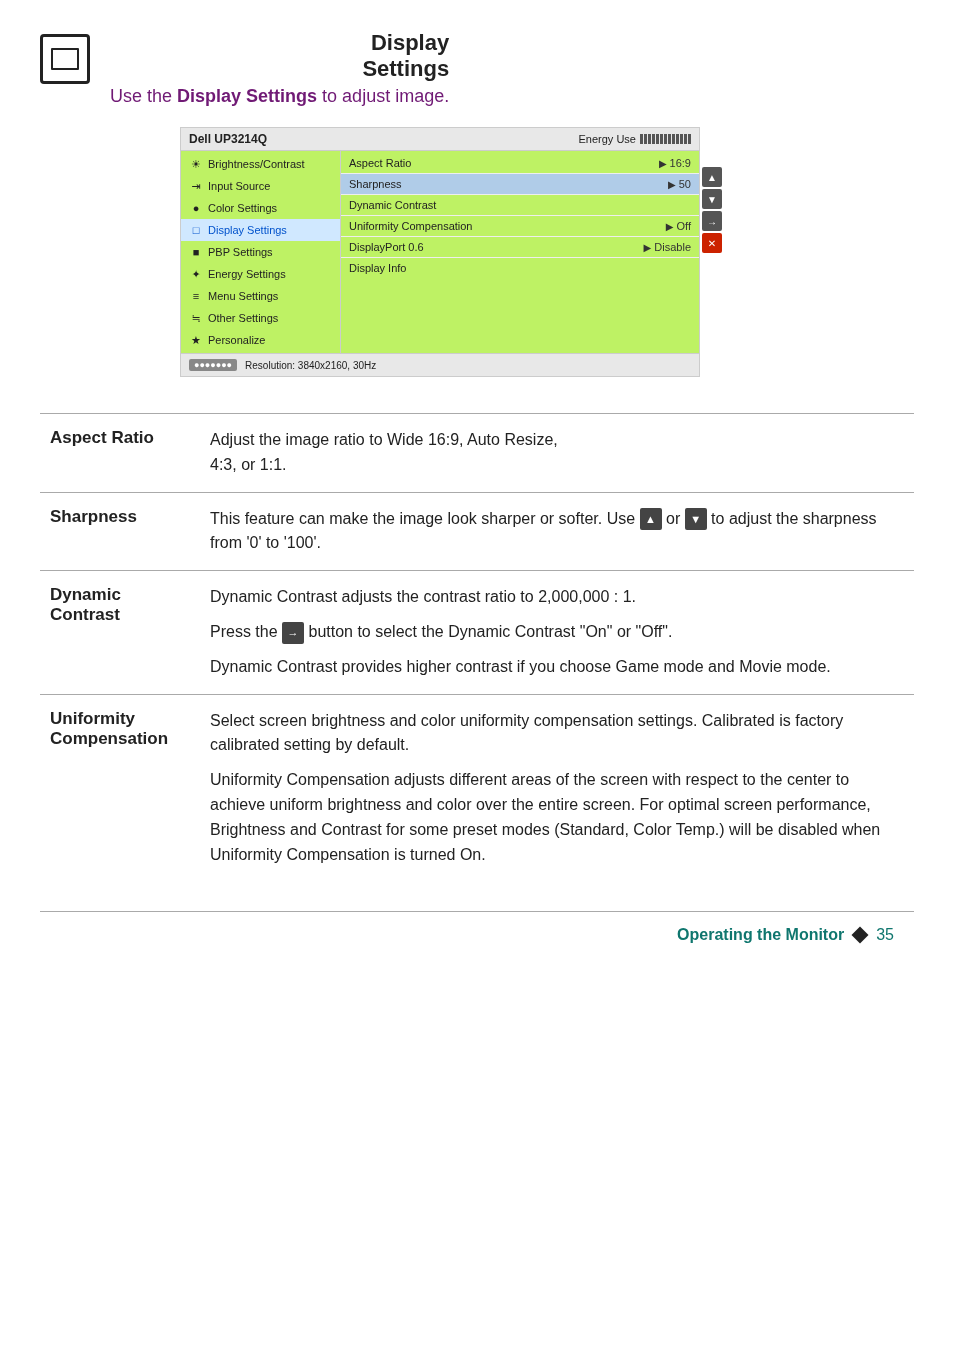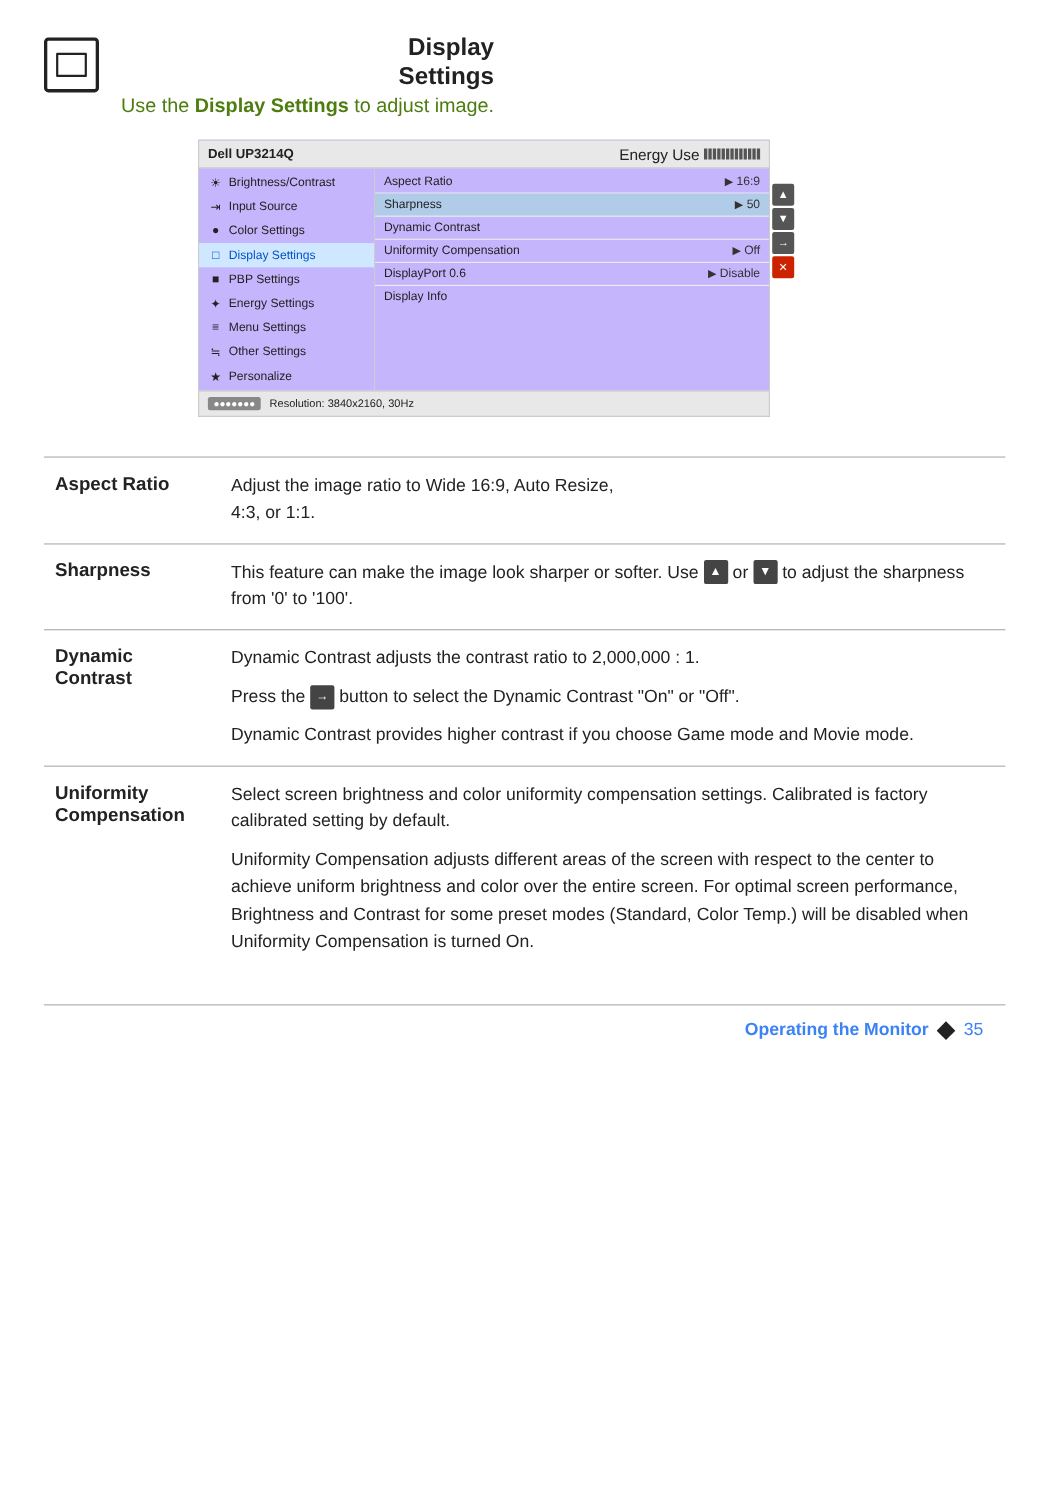--- a/index.html
+++ b/index.html
@@ -37,51 +37,51 @@
       border-radius: 1px;
     }
     .header-text h1 {
       font-size: 22px;
       font-weight: bold;
       margin-bottom: 4px;
       text-align: right;
     }
     .header-description {
       font-size: 18px;
-      color: #4d7c0f;
+      color: #701a75;
     }
     .header-description strong {
       font-weight: bold;
     }
 
     
     .osd-container {
       border: 1px solid #ccc;
-      background: #c4b5fd;
+      background: #bef264;
       width: 520px;
       margin-left: 70px;
       margin-bottom: 18px;
       font-size: 12px;
       position: relative;
     }
     .osd-title-bar {
       display: flex;
       justify-content: space-between;
       align-items: center;
       padding: 4px 8px;
       background: #e8e8e8;
       border-bottom: 1px solid #ccc;
       font-size: 12px;
       font-weight: bold;
     }
     .energy-bar {
       display: flex;
       align-items: center;
       gap: 4px;
-      font-size: 14px;
+      font-size: 11px;
       font-weight: normal;
     }
     .energy-bar-visual {
       display: inline-flex;
       gap: 1px;
       align-items: center;
     }
     .energy-bar-visual span {
       display: inline-block;
       width: 3px;
@@ -216,21 +216,21 @@
       font-size: 11px;
       border-radius: 2px;
       vertical-align: middle;
     }
 
     
     .page-footer {
       text-align: center;
       margin-top: 30px;
       font-size: 16px;
-      color: #3b82f6;
+      color: #0f766e;
       border-top: 1px solid #aaa;
       padding-top: 14px;
       display: flex;
       align-items: center;
       justify-content: flex-end;
       gap: 10px;
       padding-right: 20px;
     }
     .page-footer strong { font-weight: bold; }
     .footer-diamond {

